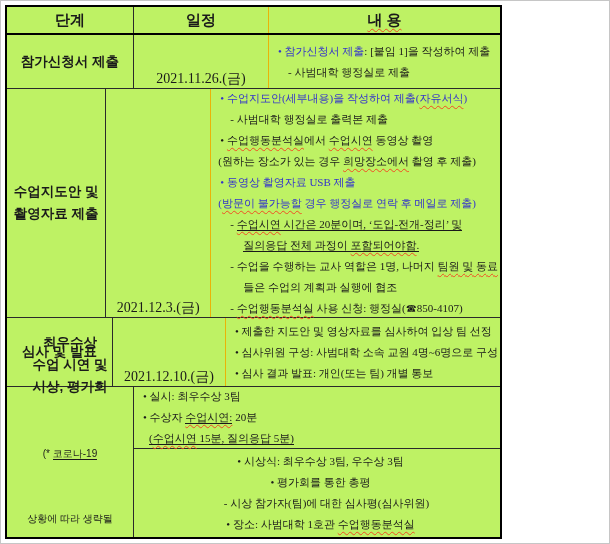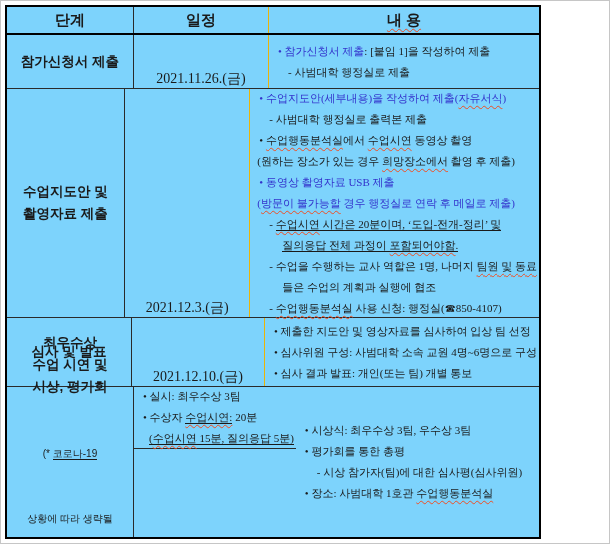--- a/index.html
+++ b/index.html
@@ -4,22 +4,22 @@
 <style>
   html,body{margin:0;padding:0;}
   body{
     width:610px;height:544px;background:#ffffff;position:relative;
     box-sizing:border-box;border:1px solid #c6c6c6;
     font-family:"Liberation Serif","DejaVu Serif",serif;
     color:#1a1a1a;
     -webkit-font-smoothing:antialiased;
   }
   #tbl{
-    position:absolute;left:4px;top:4px;width:536px;
-    border:2px solid #000;box-sizing:border-box;background:#7dd3fc;
+    position:absolute;left:4px;top:4px;width:497px;
+    border:2px solid #000;box-sizing:border-box;background:#bef264;
     display:flex;flex-direction:column;
   }
   .row{display:flex;border-bottom:1px solid #2a2a2a;box-sizing:border-box;}
   .row:last-child{border-bottom:none;}
   .row.hdr{height:28px;border-bottom:2.5px solid #000;}
   .row.r0{height:54px;}
   .row.r1{height:229px;}
   .row.r2{height:69px;}
   .row.r3{height:150px;}
   .cell{box-sizing:border-box;display:flex;flex-direction:column;justify-content:center;}
@@ -37,25 +37,25 @@
   .blue{color:var(--blue);}
   .ul{border-bottom:1px solid currentColor;}
   .wavy{
     text-decoration-line:underline;
     text-decoration-style:wavy;
     text-decoration-color:var(--wavy);
     text-decoration-thickness:1px;
     text-underline-offset:3px;
   }
   
-  .split{display:flex;flex-direction:row;padding:0;}
+  .split{display:flex;flex-direction:column;padding:0;}
   .sub{box-sizing:border-box;display:flex;flex-direction:column;justify-content:center;
        padding:1px 2px 1px 5px;}
   .subA{height:62px;border-bottom:1px solid #2a2a2a;}
-  .subB{flex:1;}
+  .subB{flex:1;text-align:center;}
 </style>
 </head>
 <body style="--blue: #3333cc; --wavy: #f04e23;">
 
 <div id="tbl">
     <div class="row hdr">
       <div class="cell c1">
         <span class="">단계</span>
       </div>
       <div class="cell c2">

